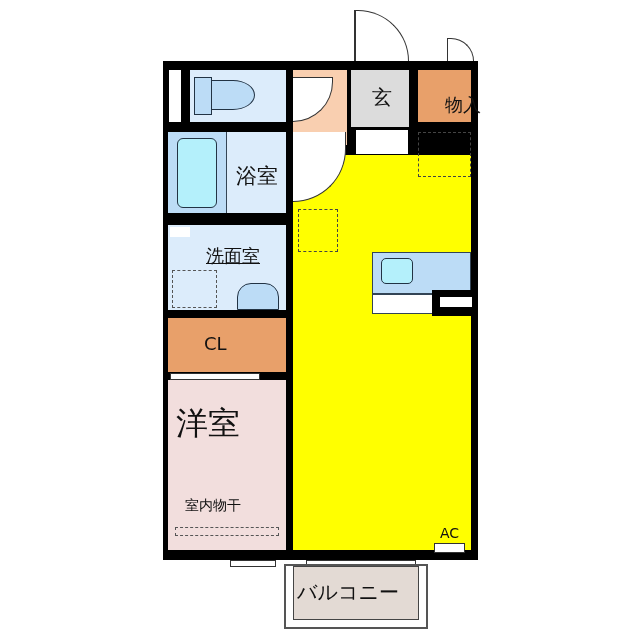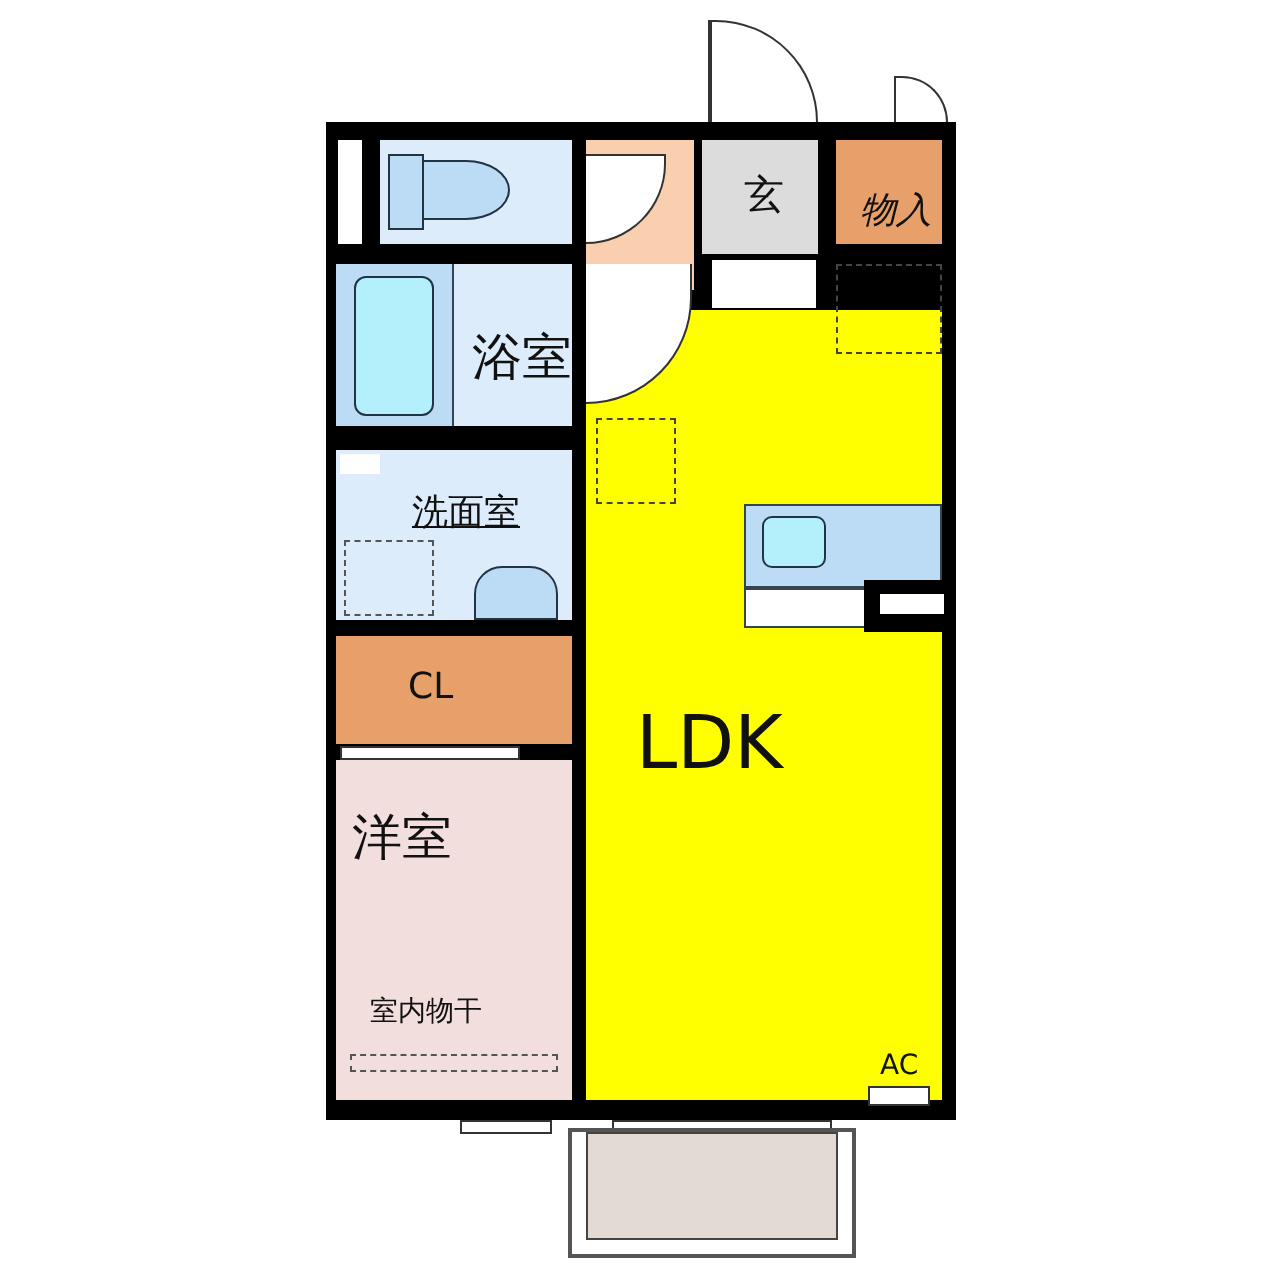--- a/index.html
+++ b/index.html
@@ -23,54 +23,54 @@
 
   <div class="abs" style="left:293px;top:70px;width:54px;height:75px;background:#f9cfb0;"></div>
   <div class="abs" style="left:293px;top:77px;width:40px;height:45px;background:#fff;border:1px solid #333;border-left:none;border-radius:0 0 45px 0;"></div>
 
   <div class="abs" style="left:351px;top:70px;width:58px;height:57px;background:#dcdcdc;"></div>
   <span class="lbl" style="left:372px;top:84px;font-size:20px;">玄</span>
   <div class="abs" style="left:356px;top:130px;width:52px;height:24px;background:#fff;"></div>
   <div class="abs" style="left:354px;top:10px;width:55px;height:51px;border:1px solid #333;border-left:2px solid #333;border-bottom:none;border-radius:0 55px 0 0;background:#fff;"></div>
 
   <div class="abs" style="left:418px;top:70px;width:53px;height:52px;background:#e8a06a;"></div>
-  <span class="lbl" style="left:430px;top:93px;font-size:18px;font-style:italic;">物入</span>
+  <span class="lbl" style="left:445px;top:93px;font-size:18px;">物入</span>
   <div class="abs" style="left:447px;top:38px;width:27px;height:23px;border:1px solid #333;border-bottom:none;border-radius:0 27px 0 0;background:#fff;"></div>
 
   <div class="abs" style="left:168px;top:132px;width:118px;height:81px;background:#dcecfb;"></div>
   <div class="abs" style="left:168px;top:132px;width:59px;height:81px;background:#bcdcf6;border-right:1px solid #345;"></div>
   <div class="abs" style="left:177px;top:138px;width:40px;height:70px;background:#b4f0fb;border:1px solid #234;border-radius:6px;"></div>
-  <span class="lbl" style="left:236px;top:162px;font-size:25px;">浴室</span>
+  <span class="lbl" style="left:236px;top:162px;font-size:21px;">浴室</span>
 
   <div class="abs" style="left:168px;top:225px;width:118px;height:85px;background:#dcecfb;"></div>
   <div class="abs" style="left:170px;top:227px;width:20px;height:10px;background:#fff;"></div>
   <span class="lbl" style="left:206px;top:244px;font-size:18px;text-decoration:underline;">洗面室</span>
   <div class="abs" style="left:172px;top:270px;width:45px;height:38px;border:1px dashed #555;"></div>
   <div class="abs" style="left:237px;top:283px;width:42px;height:27px;background:#bcdcf6;border:1px solid #234;border-radius:14px 14px 0 0;"></div>
 
   <div class="abs" style="left:168px;top:318px;width:118px;height:54px;background:#e8a06a;"></div>
   <span class="lbl" style="left:204px;top:333px;font-size:18px;">CL</span>
 
   <div class="abs" style="left:168px;top:380px;width:118px;height:170px;background:#f2dedd;"></div>
   <div class="abs" style="left:170px;top:373px;width:90px;height:7px;background:#fff;border:1px solid #333;"></div>
-  <span class="lbl" style="left:176px;top:402px;font-size:25px;">洋室</span>
+  <span class="lbl" style="left:176px;top:402px;font-size:32px;">洋室</span>
   <span class="lbl" style="left:185px;top:497px;font-size:14px;text-align:center;">室内物干</span>
   <div class="abs" style="left:175px;top:527px;width:104px;height:9px;border:1px dashed #555;"></div>
   <div class="abs" style="left:230px;top:560px;width:46px;height:7px;background:#fff;border:1px solid #333;"></div>
 
   <div class="abs" style="left:293px;top:155px;width:178px;height:395px;background:#ffff00;"></div>
   <div class="abs" style="left:293px;top:132px;width:53px;height:70px;background:#fff;border:1px solid #333;border-left:none;border-top:none;border-radius:0 0 53px 0;"></div>
   <div class="abs" style="left:418px;top:132px;width:53px;height:45px;border:1px dashed #444;"></div>
   <div class="abs" style="left:298px;top:209px;width:40px;height:43px;border:1px dashed #444;"></div>
   <div class="abs" style="left:372px;top:252px;width:99px;height:42px;background:#bcdcf6;border:1px solid #345;"></div>
   <div class="abs" style="left:381px;top:258px;width:32px;height:26px;background:#b4f0fb;border:1px solid #234;border-radius:5px;"></div>
   <div class="abs" style="left:372px;top:294px;width:63px;height:20px;background:#fff;border:1px solid #345;"></div>
   <div class="abs wall" style="left:432px;top:290px;width:40px;height:26px;"></div>
   <div class="abs" style="left:440px;top:297px;width:32px;height:10px;background:#fff;"></div>
-  <span class="lbl" style="left:318px;top:350px;font-size:37px;">LDK</span>
   <span class="lbl" style="left:440px;top:525px;font-size:14px;">AC</span>
   <div class="abs" style="left:434px;top:543px;width:31px;height:10px;background:#fff;border:1px solid #333;"></div>
 
   <div class="abs" style="left:306px;top:560px;width:110px;height:7px;background:#fff;border:1px solid #333;"></div>
 
   <div class="abs" style="left:284px;top:564px;width:144px;height:65px;border:2px solid #555;background:#fff;"></div>
   <div class="abs" style="left:293px;top:566px;width:126px;height:54px;background:#e3dad4;border:1px solid #444;"></div>
+  <span class="lbl" style="left:297px;top:579px;font-size:20px;">バルコニー</span>
 </div>
 
 </body></html>

